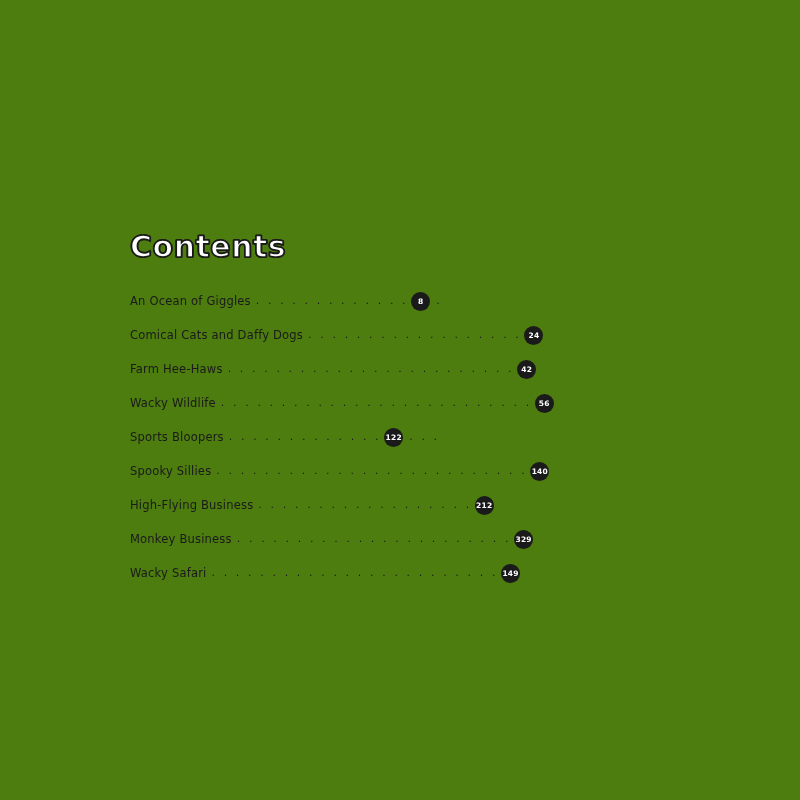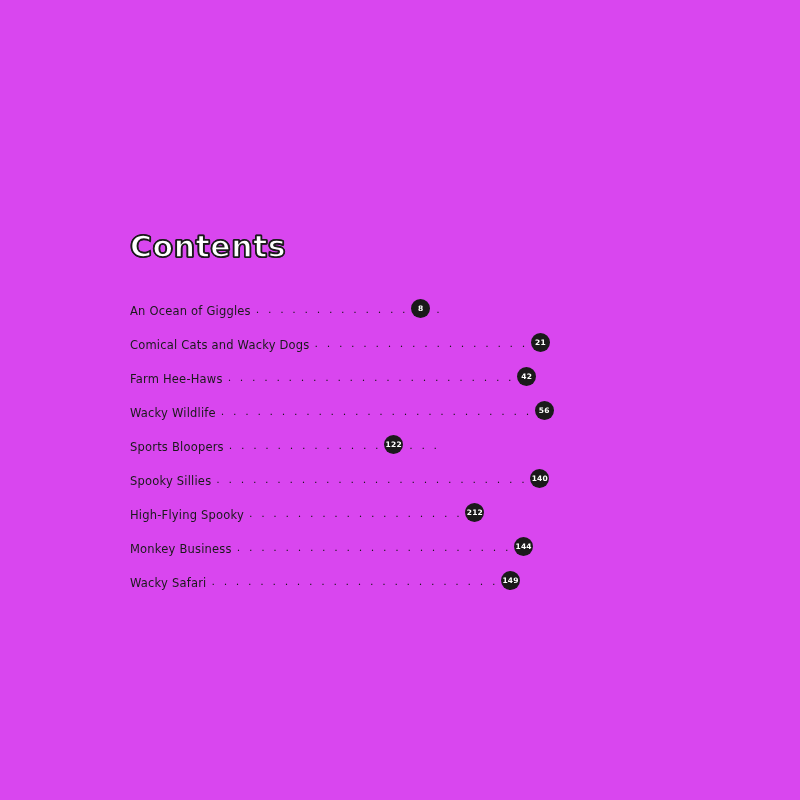--- a/index.html
+++ b/index.html
@@ -11,21 +11,21 @@
     height: 800px;
     background: #ffffff;
     font-family: "Liberation Sans", sans-serif;
     overflow: hidden;
   }
 
   .page {
     position: relative;
     width: 800px;
     height: 800px;
-    background: #d946ef;
+    background: #4d7c0f;
   }
 
   .contents-block {
     position: absolute;
     left: 130px;
     top: 232px;
     width: 310px;
   }
 
   .page-title {
@@ -45,21 +45,21 @@
   }
 
   .toc-list {
     list-style: none;
     margin: 0;
     padding: 0;
   }
 
   .toc-item {
     display: flex;
-    align-items: flex-end;
+    align-items: center;
     height: 34px;
     white-space: nowrap;
   }
 
   .toc-label {
     font-family: "DejaVu Sans", sans-serif;
     font-size: 11.5px;
     color: #1a1a1a;
     letter-spacing: 0.2px;
     flex: 0 0 auto;
@@ -114,23 +114,23 @@
   <div class="contents-block">
     <h1 class="page-title">Contents</h1>
     <ul class="toc-list">
         <li class="toc-item">
           <span class="toc-label">An Ocean of Giggles</span>
           <span class="dots-left">. . . . . . . . . . . . .</span>
           <span class="page-badge">8</span>
           <span class="dots-right">. . . . . . . . . . . . . . .</span>
         </li>
         <li class="toc-item">
-          <span class="toc-label">Comical Cats and Wacky Dogs</span>
+          <span class="toc-label">Comical Cats and Daffy Dogs</span>
           <span class="dots-left">. . . . . . . . . . . . . . . . . .</span>
-          <span class="page-badge">21</span>
+          <span class="page-badge">24</span>
           <span class="dots-right">. .</span>
         </li>
         <li class="toc-item">
           <span class="toc-label">Farm Hee-Haws</span>
           <span class="dots-left">. . . . . . . . . . . . . . . . . . . . . . . .</span>
           <span class="page-badge">42</span>
           <span class="dots-right">. . . . . . . .</span>
         </li>
         <li class="toc-item">
           <span class="toc-label">Wacky Wildlife</span>
@@ -144,29 +144,29 @@
           <span class="page-badge">122</span>
           <span class="dots-right">. . . . . . . . . . . . . .</span>
         </li>
         <li class="toc-item">
           <span class="toc-label">Spooky Sillies</span>
           <span class="dots-left">. . . . . . . . . . . . . . . . . . . . . . . . . .</span>
           <span class="page-badge">140</span>
           <span class="dots-right">. . . . .</span>
         </li>
         <li class="toc-item">
-          <span class="toc-label">High-Flying Spooky</span>
+          <span class="toc-label">High-Flying Business</span>
           <span class="dots-left">. . . . . . . . . . . . . . . . . .</span>
           <span class="page-badge">212</span>
           <span class="dots-right">. . . . . . . . .</span>
         </li>
         <li class="toc-item">
           <span class="toc-label">Monkey Business</span>
           <span class="dots-left">. . . . . . . . . . . . . . . . . . . . . . .</span>
-          <span class="page-badge">144</span>
+          <span class="page-badge">329</span>
           <span class="dots-right">. .</span>
         </li>
         <li class="toc-item">
           <span class="toc-label">Wacky Safari</span>
           <span class="dots-left">. . . . . . . . . . . . . . . . . . . . . . . .</span>
           <span class="page-badge">149</span>
           <span class="dots-right">. . . . . . . .</span>
         </li>
       </ul>
   </div>

